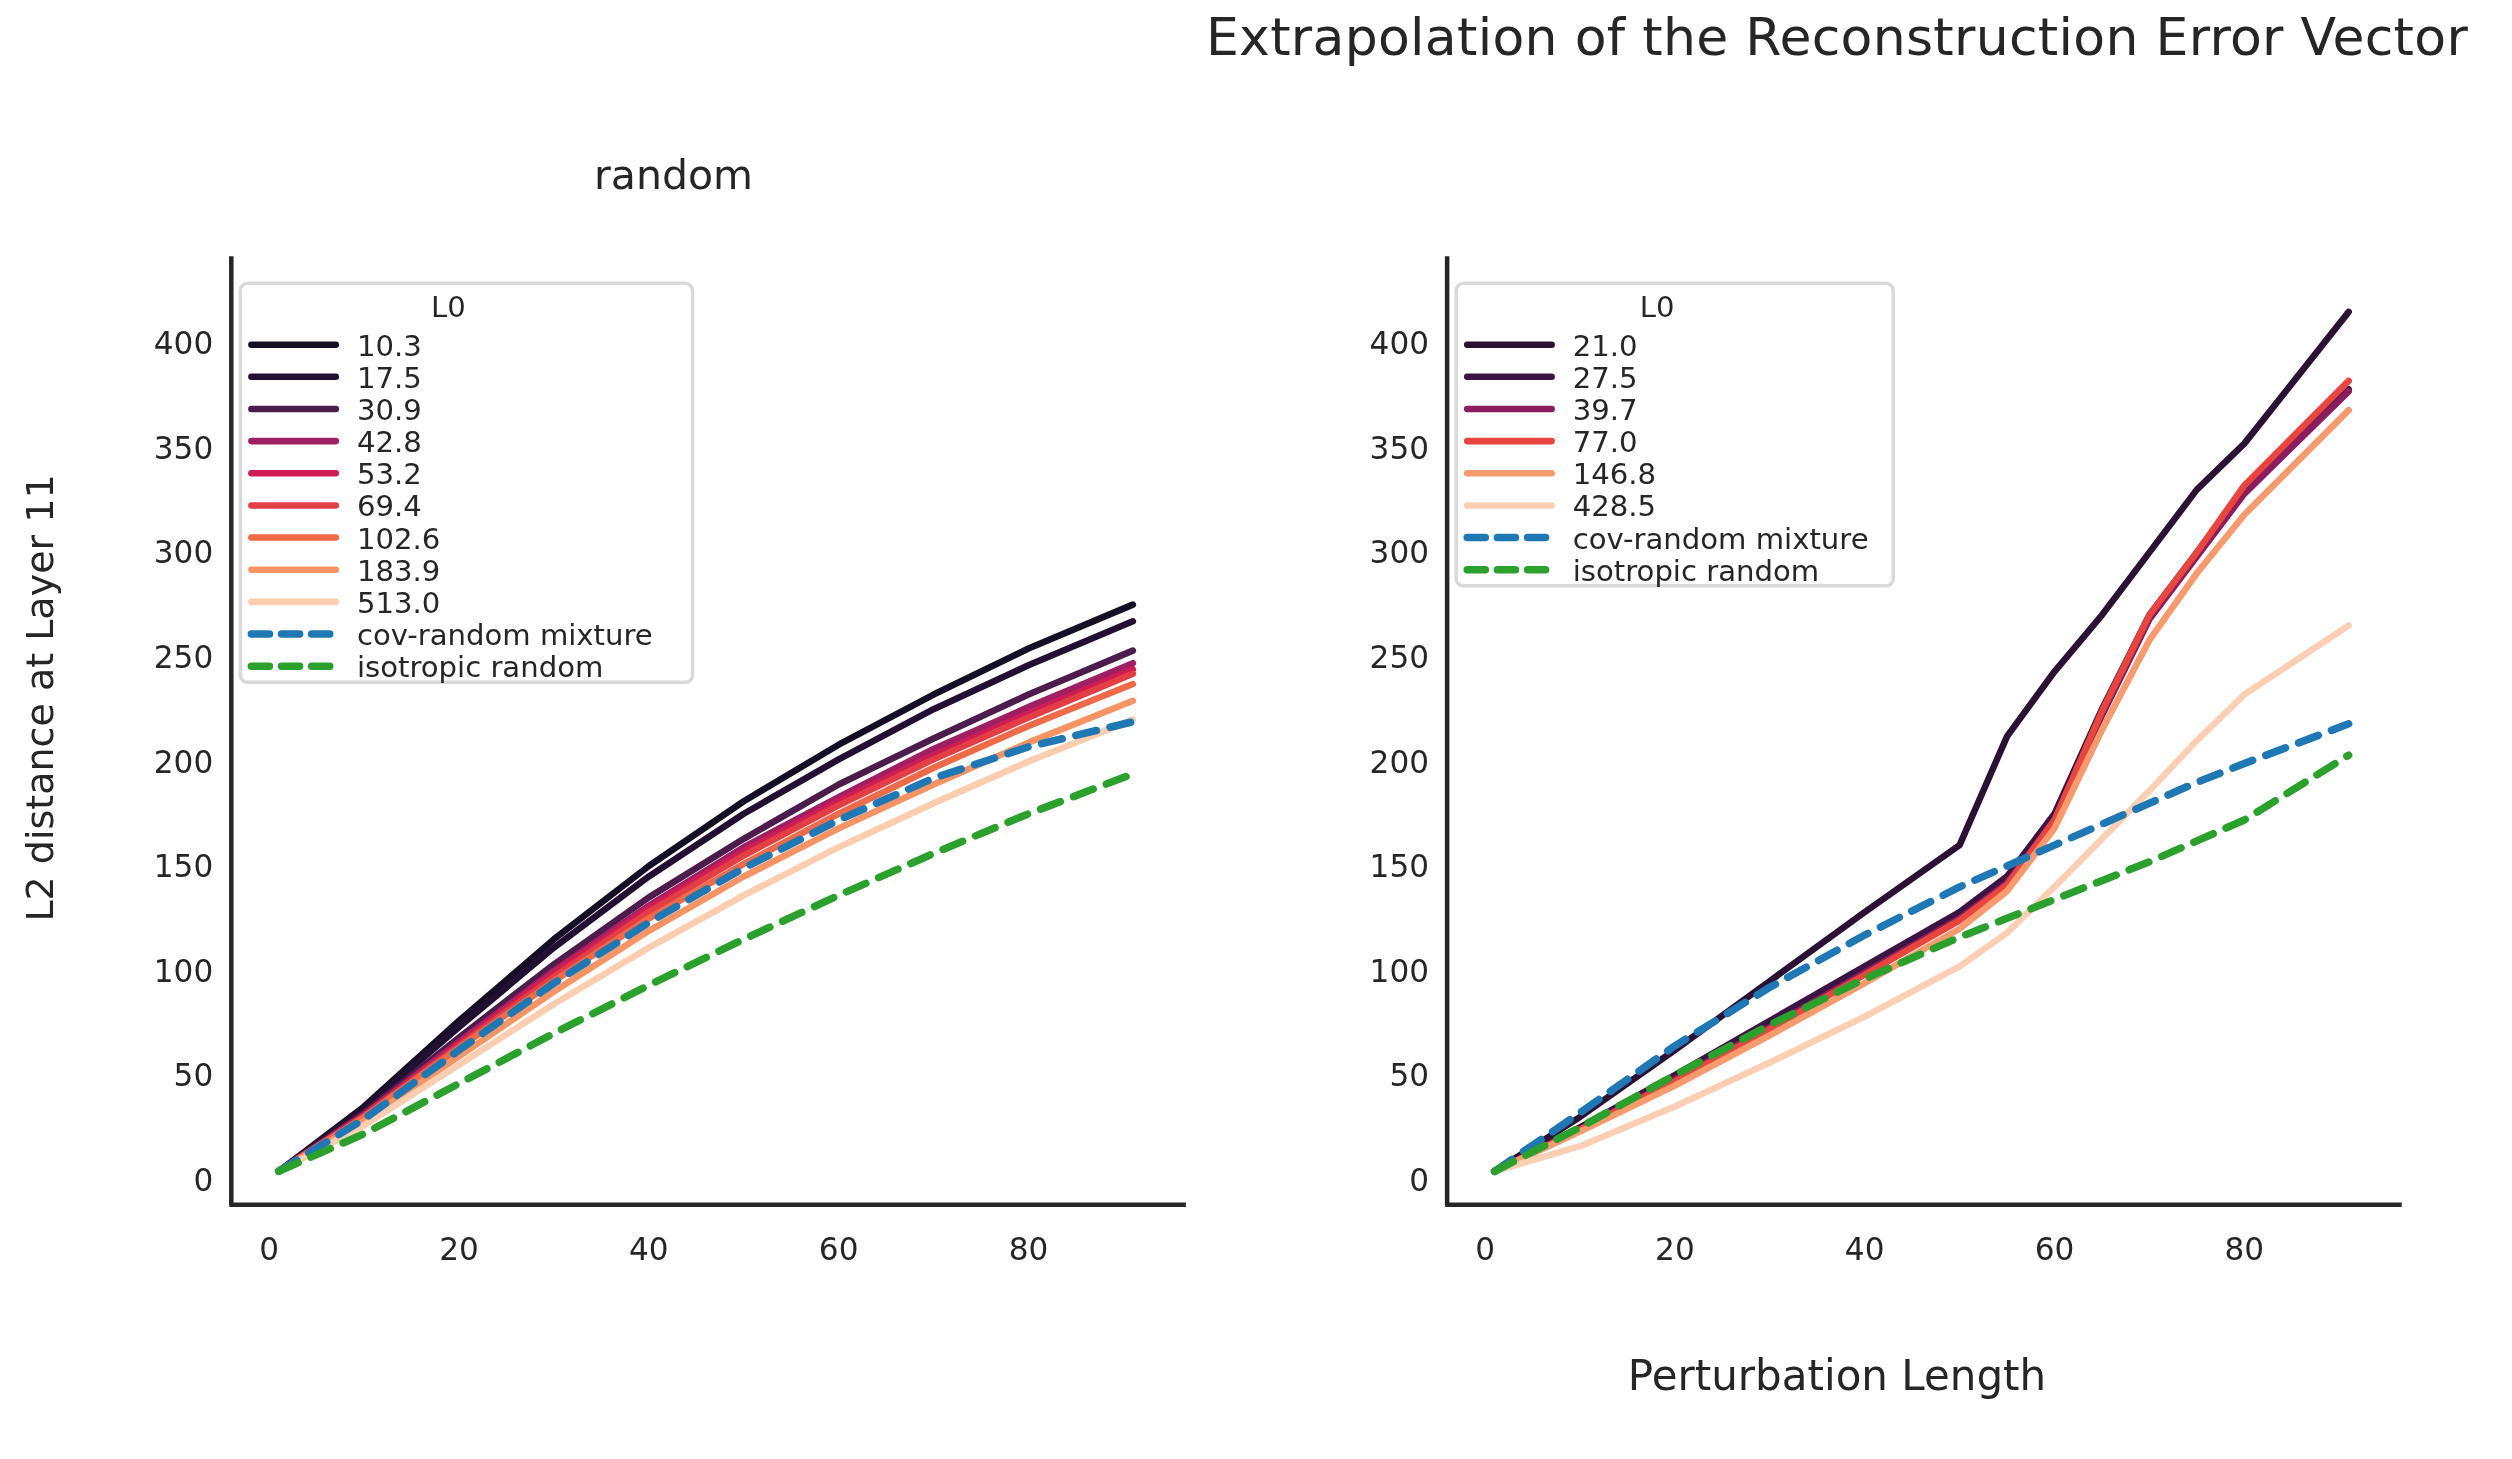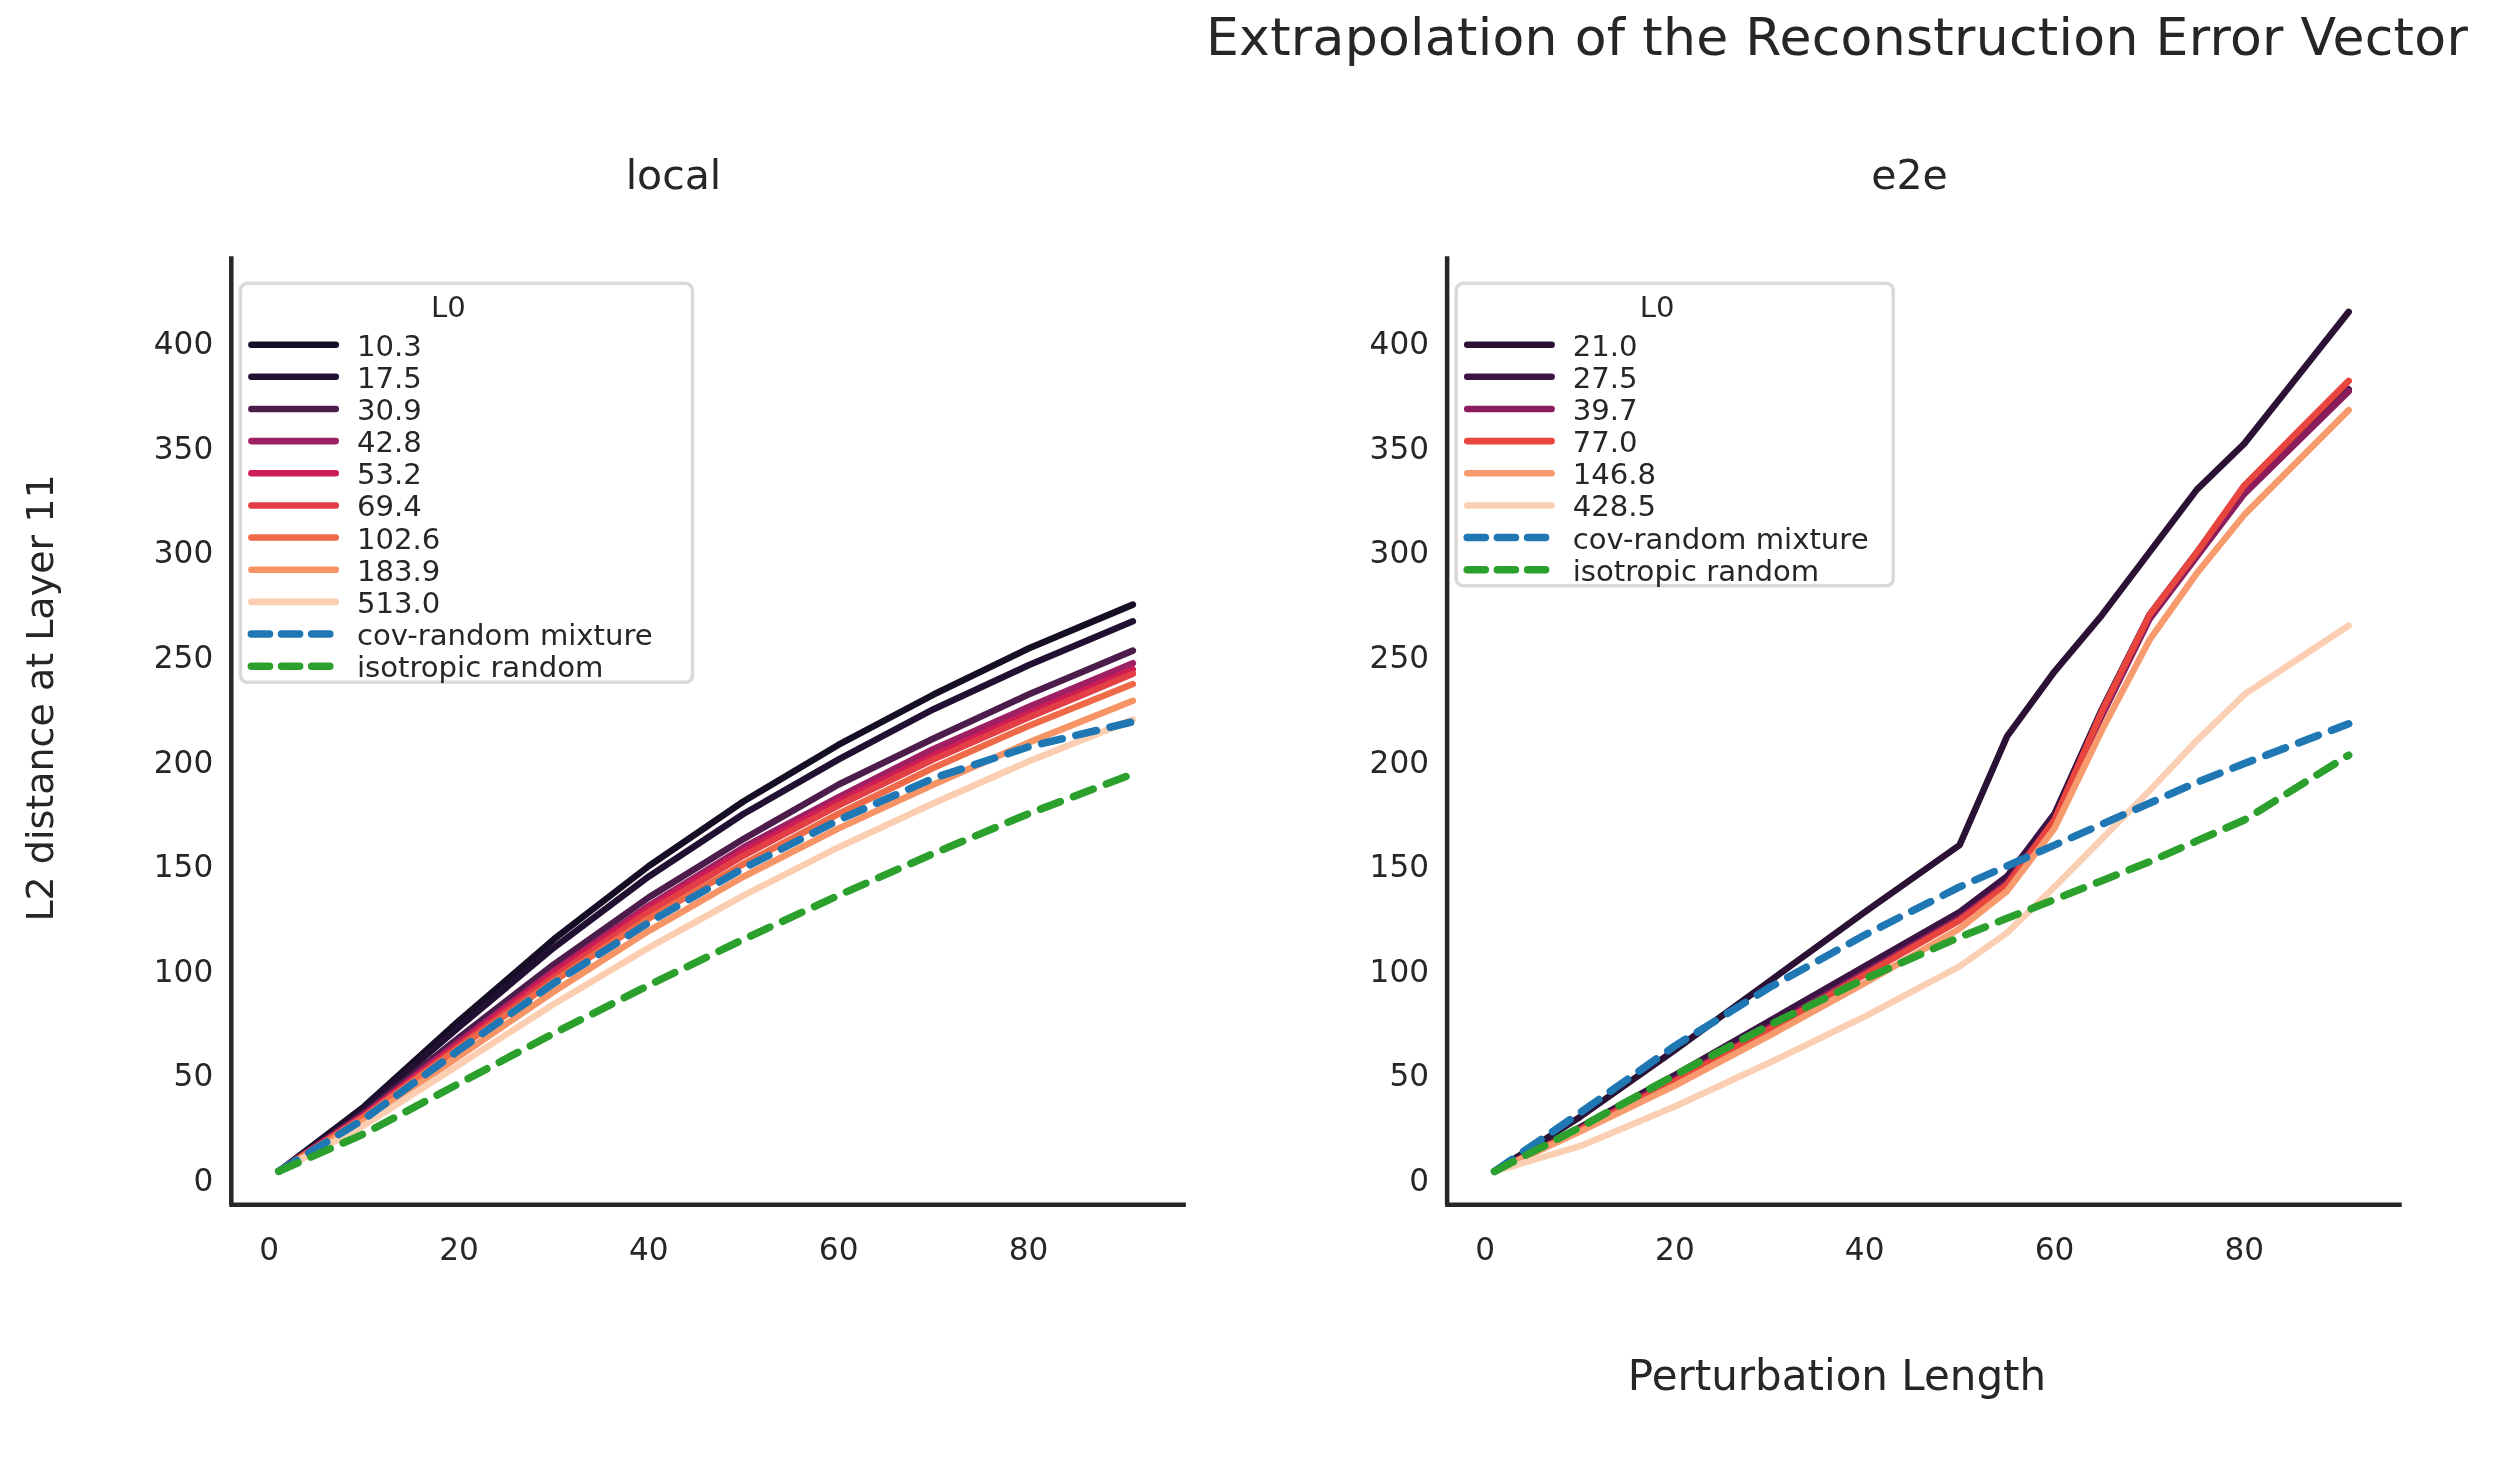--- a/index.html
+++ b/index.html
@@ -88,24 +88,21 @@
   }
 </style>
 </head>
 <body>
 
 <div id="figure">
 
   <div class="suptitle">Extrapolation of the Reconstruction Error Vector</div>
 
   <div class="panel" id="panel-0" style="left:151px; width:1045px;">
-    <div class="panel-title">local</div>
-  </div>
-  <div class="panel" id="panel-1" style="left:1387px; width:1045px;">
-    <div class="panel-title">e2e</div>
+    <div class="panel-title">random</div>
   </div>
 
   <svg id="chart-svg" class="plot-svg" width="3674" height="1459" viewBox="0 0 7312 2904">
       <g>
         <line x1="460" y1="510" x2="460" y2="2398" stroke="#262626" stroke-width="9"></line>
         <line x1="456" y1="2398" x2="2360" y2="2398" stroke="#262626" stroke-width="9"></line>
         <text x="424" y="2370.054054054054" text-anchor="end" class="tick-text">0</text>
         <text x="424" y="2161.945945945946" text-anchor="end" class="tick-text">50</text>
         <text x="424" y="1953.837837837838" text-anchor="end" class="tick-text">100</text>
         <text x="424" y="1745.7297297297298" text-anchor="end" class="tick-text">150</text>

